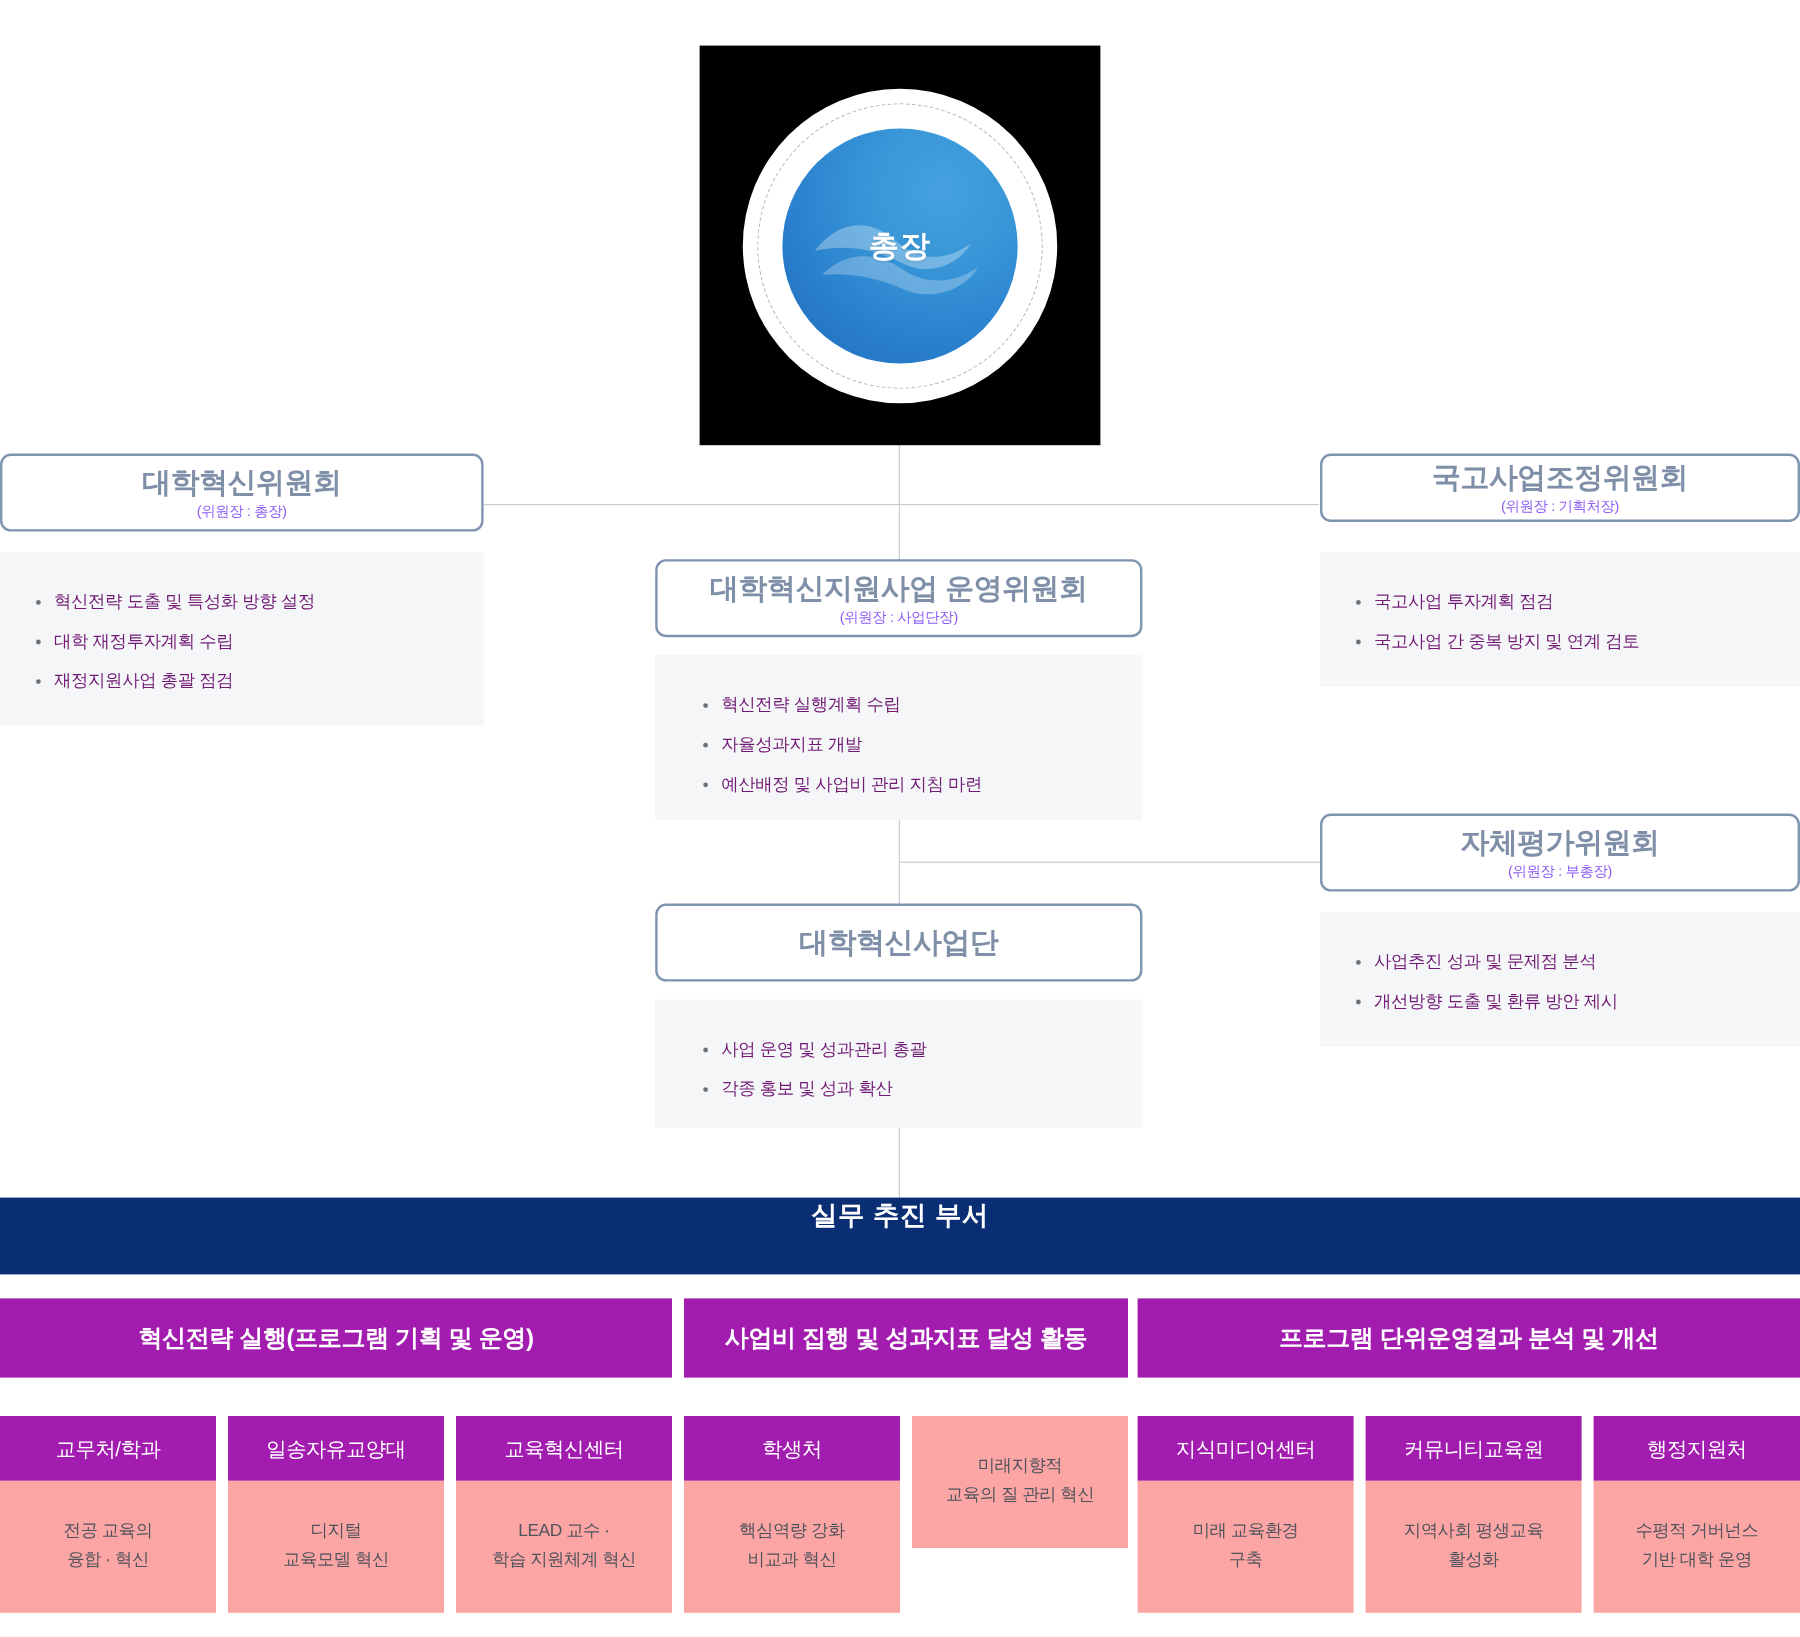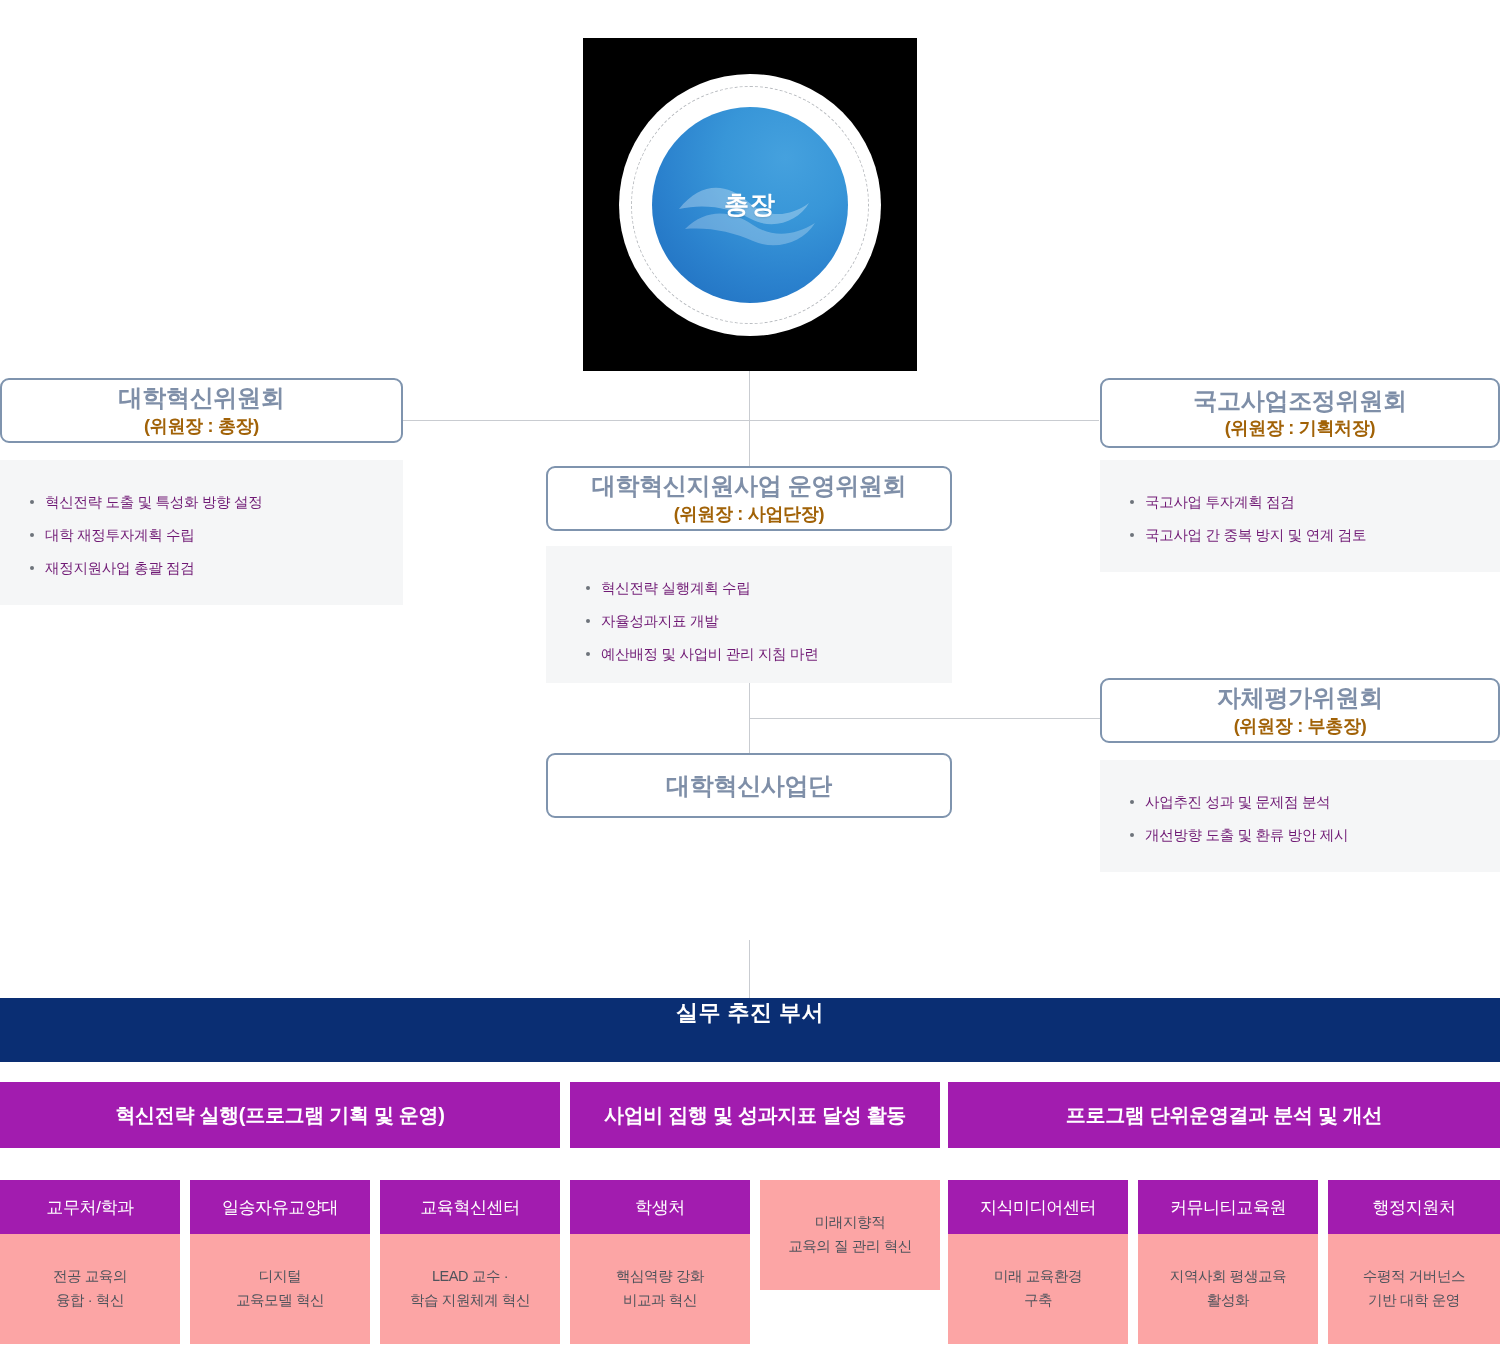--- a/index.html
+++ b/index.html
@@ -106,23 +106,23 @@
     z-index: 5;
   }
   .card-title .t1 {
     color: #7f8fa8;
     font-size: 24px;
     font-weight: bold;
     line-height: 1.3;
     letter-spacing: -0.3px;
   }
   .card-title .t2 {
-    color: #a16207;
-    font-size: 18px;
-    font-weight: bold;
+    color: #8b5cf6;
+    font-size: 12px;
+    font-weight: normal;
     line-height: 1.4;
     letter-spacing: -0.3px;
   }
 
   .card-body {
     position: absolute;
     background: #f5f6f7;
     z-index: 4;
   }
   .card-body ul {
@@ -253,21 +253,21 @@
     <div class="t2">(위원장 : 총장)</div>
   </div>
   <div class="card-body" style="left:0px; top:460px; width:403px; height:145px; padding:32px 0 0 26px;">
     <ul>
       <li>혁신전략 도출 및 특성화 방향 설정</li>
       <li>대학 재정투자계획 수립</li>
       <li>재정지원사업 총괄 점검</li>
     </ul>
   </div>
 
-  <div class="card-title" style="left:1100px; top:378px; width:400px; height:70px;">
+  <div class="card-title" style="left:1100px; top:378px; width:400px; height:57px;">
     <div class="t1">국고사업조정위원회</div>
     <div class="t2">(위원장 : 기획처장)</div>
   </div>
   <div class="card-body" style="left:1100px; top:460px; width:400px; height:112px; padding:32px 0 0 26px;">
     <ul>
       <li>국고사업 투자계획 점검</li>
       <li>국고사업 간 중복 방지 및 연계 검토</li>
     </ul>
   </div>
 
@@ -290,20 +290,26 @@
   <div class="card-body" style="left:1100px; top:760px; width:400px; height:112px; padding:32px 0 0 26px;">
     <ul>
       <li>사업추진 성과 및 문제점 분석</li>
       <li>개선방향 도출 및 환류 방안 제시</li>
     </ul>
   </div>
 
   <div class="card-title" style="left:546px; top:753px; width:406px; height:65px;">
     <div class="t1">대학혁신사업단</div>
   </div>
+  <div class="card-body" style="left:546px; top:833px; width:406px; height:107px; padding:32px 0 0 36px;">
+    <ul>
+      <li>사업 운영 및 성과관리 총괄</li>
+      <li>각종 홍보 및 성과 확산</li>
+    </ul>
+  </div>
 
   <div id="work-band">
     <span class="label">실무 추진 부서</span>
   </div>
 
   <div class="teal-header" style="left:0px; width:560px;">
     <span class="label">혁신전략 실행(프로그램 기획 및 운영)</span>
   </div>
   <div class="teal-header" style="left:570px; width:370px;">
     <span class="label">사업비 집행 및 성과지표 달성 활동</span>

